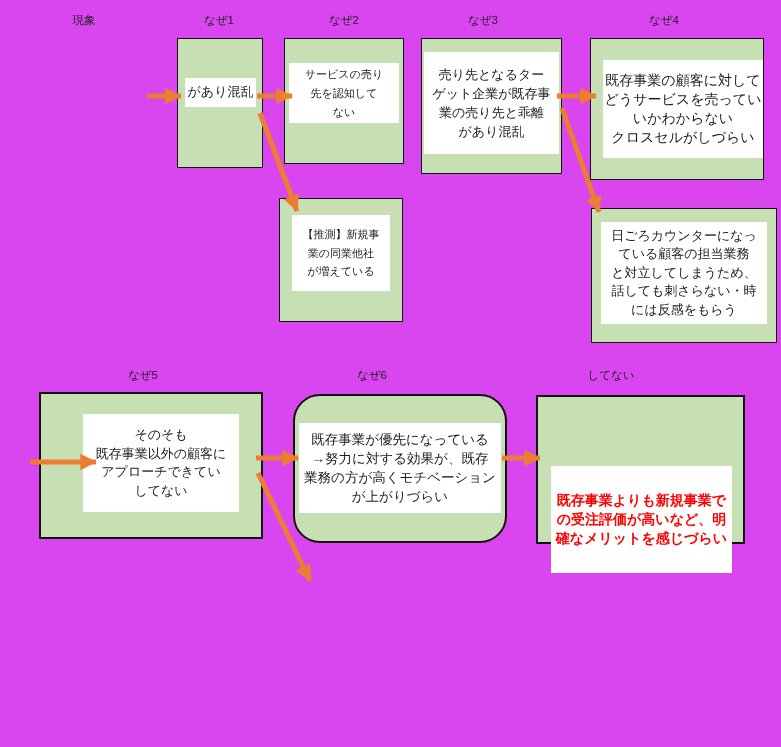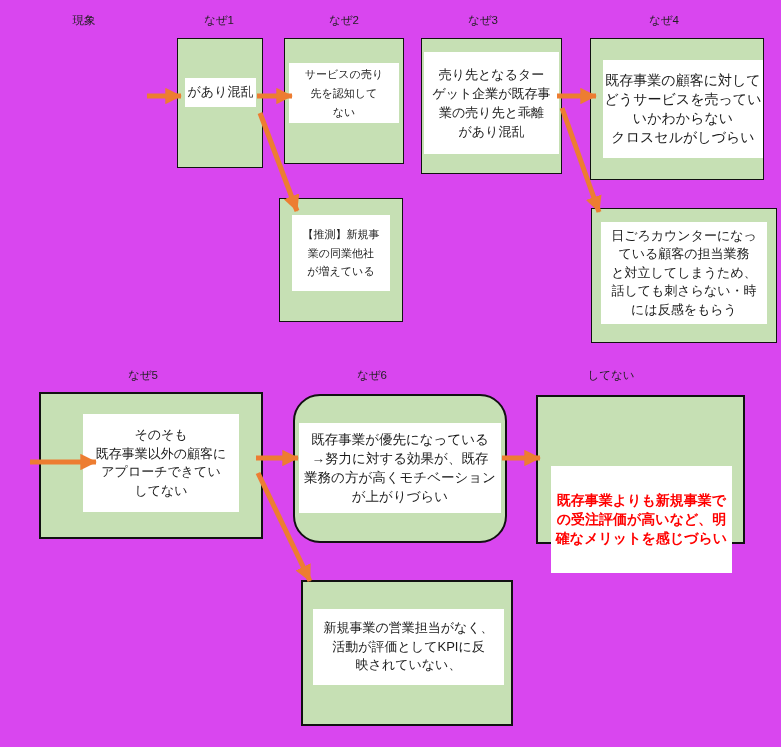--- a/index.html
+++ b/index.html
@@ -119,25 +119,20 @@
     <div class="wlabel l9">既存事業が優先になっている
 →努力に対する効果が、既存
 業務の方が高くモチベーション
 が上がりづらい</div>
   </div>
   <div class="gbox b10 thick">
     <div class="wlabel l10">既存事業よりも新規事業で
 の受注評価が高いなど、明
 確なメリットを感じづらい</div>
   </div>
-  <div class="gbox b11 thick">
-    <div class="wlabel l11">新規事業の営業担当がなく、
-活動が評価としてKPIに反
-映されていない、</div>
-  </div>
 
   <svg class="arrows" width="781" height="747" viewBox="0 0 781 747" xmlns="http://www.w3.org/2000/svg">
     <defs>
       <marker id="ah" viewBox="0 0 10 10" refX="9.5" refY="5" markerWidth="3.3" markerHeight="3.3" orient="auto">
         <path d="M0,0 L10,5 L0,10 Z" fill="#ED7D31"></path>
       </marker>
     </defs>
     <g stroke="#ED7D31" stroke-width="5" fill="none">
       <path d="M147,96 L181,96" marker-end="url(#ah)"></path>
       <path d="M257,96 L292,96" marker-end="url(#ah)"></path>

